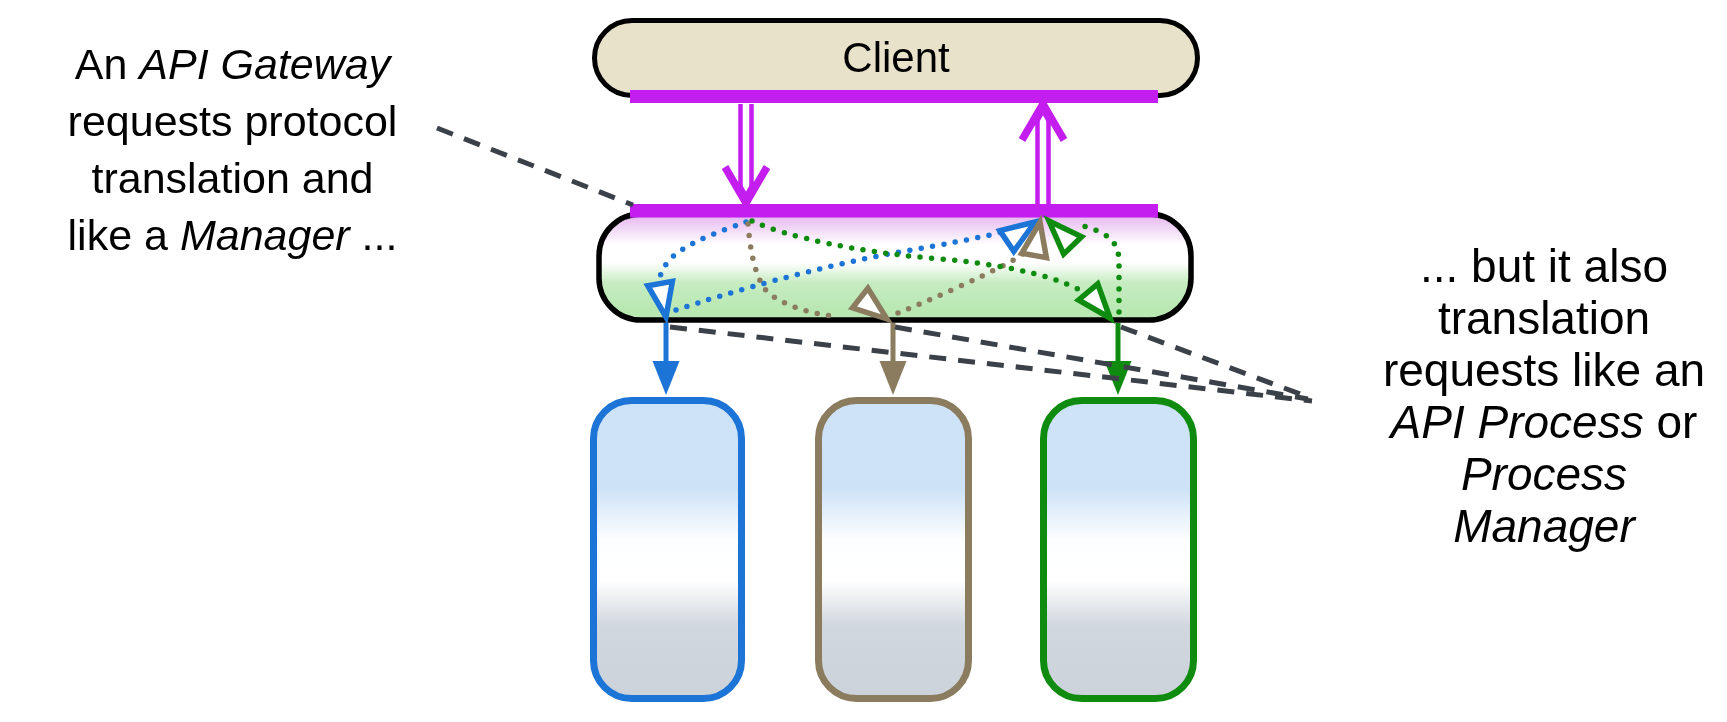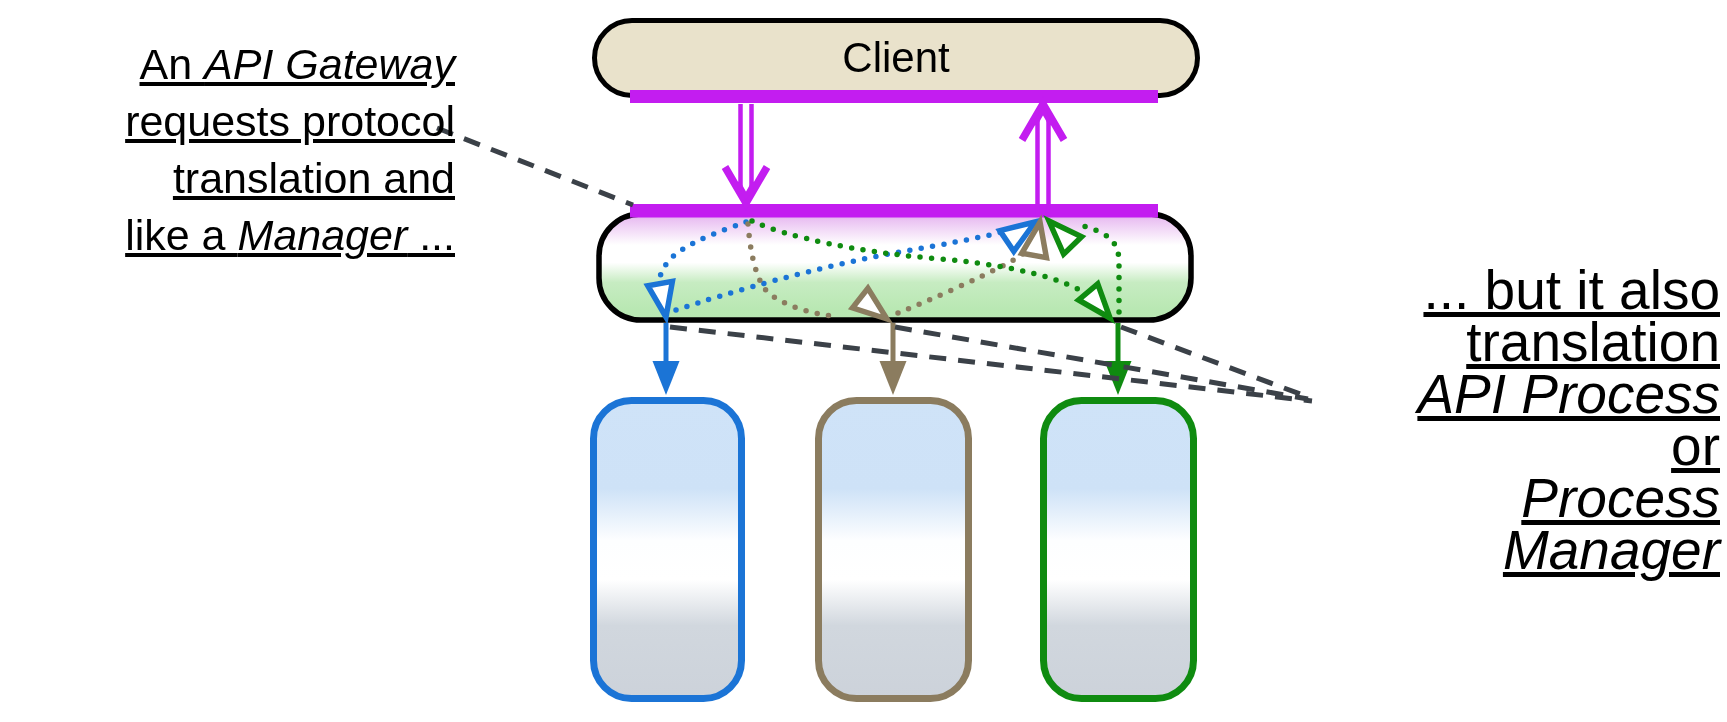--- a/index.html
+++ b/index.html
@@ -1,21 +1,21 @@
 <!DOCTYPE html>
 <html style="--magenta: #c31df0; --blue: #1b74d6; --tan: #8b7c5f; --green: #0f8b10; --dashed_line: #3b4148; --client_fill: #e9e2cb; --outline_black: #000000; --gateway_glow: #dc9fec; --gateway_green: #b9e8b3; --service_fill_top: #cfe3f8; --service_fill_bottom: #ccd2da;"><head>
 <meta charset="utf-8">
 <style>
   html,body{margin:0;padding:0;background:#ffffff;}
   .stage{position:relative;width:1727px;height:722px;background:#ffffff;overflow:hidden;
          font-family:"Liberation Sans", sans-serif;color:#000;}
   .stage svg{position:absolute;left:0;top:0;}
-  .note{position:absolute;text-align:right;color:#000;text-decoration:underline;}
+  .note{position:absolute;text-align:center;color:#000;}
   .note-left{left:10px;top:36px;width:445px;font-size:43px;line-height:57px;}
-  .note-right{left:1368px;top:264px;width:352px;font-size:55px;line-height:52px;}
+  .note-right{left:1368px;top:240px;width:352px;font-size:46px;line-height:52px;}
   .it{font-style:italic;}
   
   .bar{fill:var(--magenta);}
   .mln{stroke:var(--magenta);fill:none;}
   .dash{stroke:var(--dashed_line);stroke-width:5;stroke-dasharray:17 12;fill:none;}
   .dots{fill:none;stroke-width:5.5;stroke-linecap:round;stroke-dasharray:0 11.5;}
   .d-blue{stroke:var(--blue);} .d-tan{stroke:var(--tan);} .d-green{stroke:var(--green);}
   .head{fill:#ffffff;stroke-width:5.5;stroke-linejoin:miter;}
   .h-blue{stroke:var(--blue);} .h-tan{stroke:var(--tan);} .h-green{stroke:var(--green);}
   .sl{stroke-width:5;} .sl-blue{stroke:var(--blue);} .sl-tan{stroke:var(--tan);} .sl-green{stroke:var(--green);}
@@ -112,17 +112,18 @@
   <div class="note note-left">
     <div><span>An </span><span class="it">API Gateway</span></div>
     <div><span>requests protocol</span></div>
     <div><span>translation and</span></div>
     <div><span>like a </span><span class="it">Manager</span><span> ...</span></div>
   </div>
 
   <div class="note note-right">
     <div><span>... but it also</span></div>
     <div><span>translation</span></div>
+    <div><span>requests like an</span></div>
     <div><span class="it">API Process</span><span> or</span></div>
     <div><span class="it">Process Manager</span></div>
   </div>
 
 </div>
 
 </body></html>

